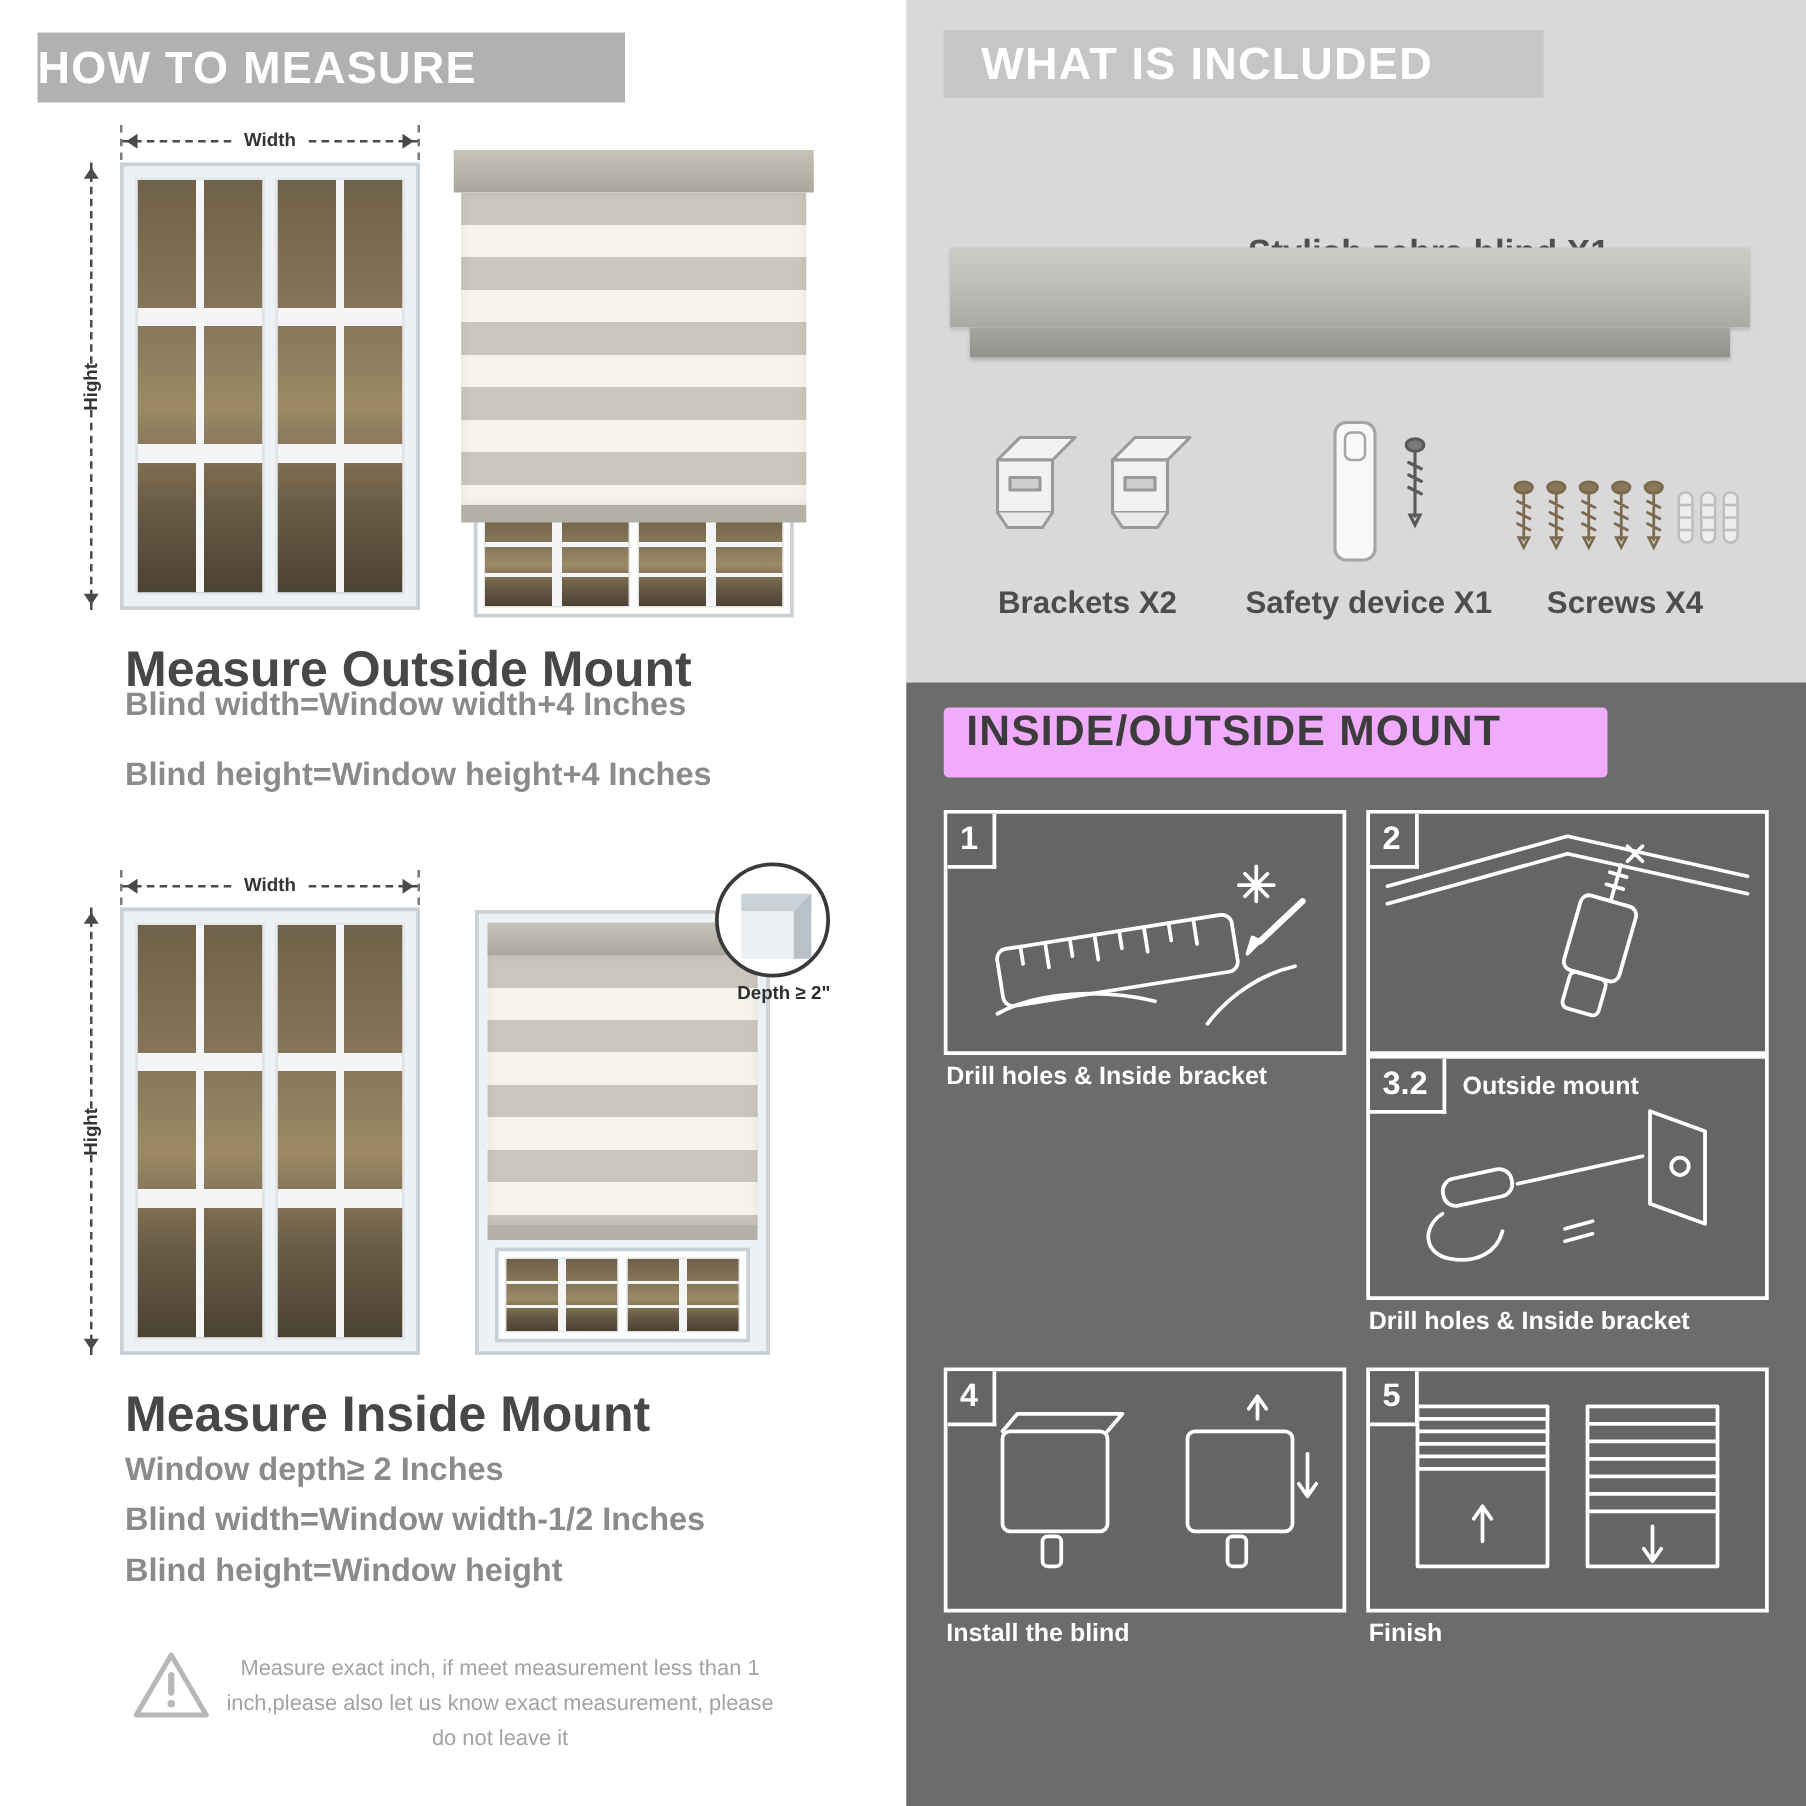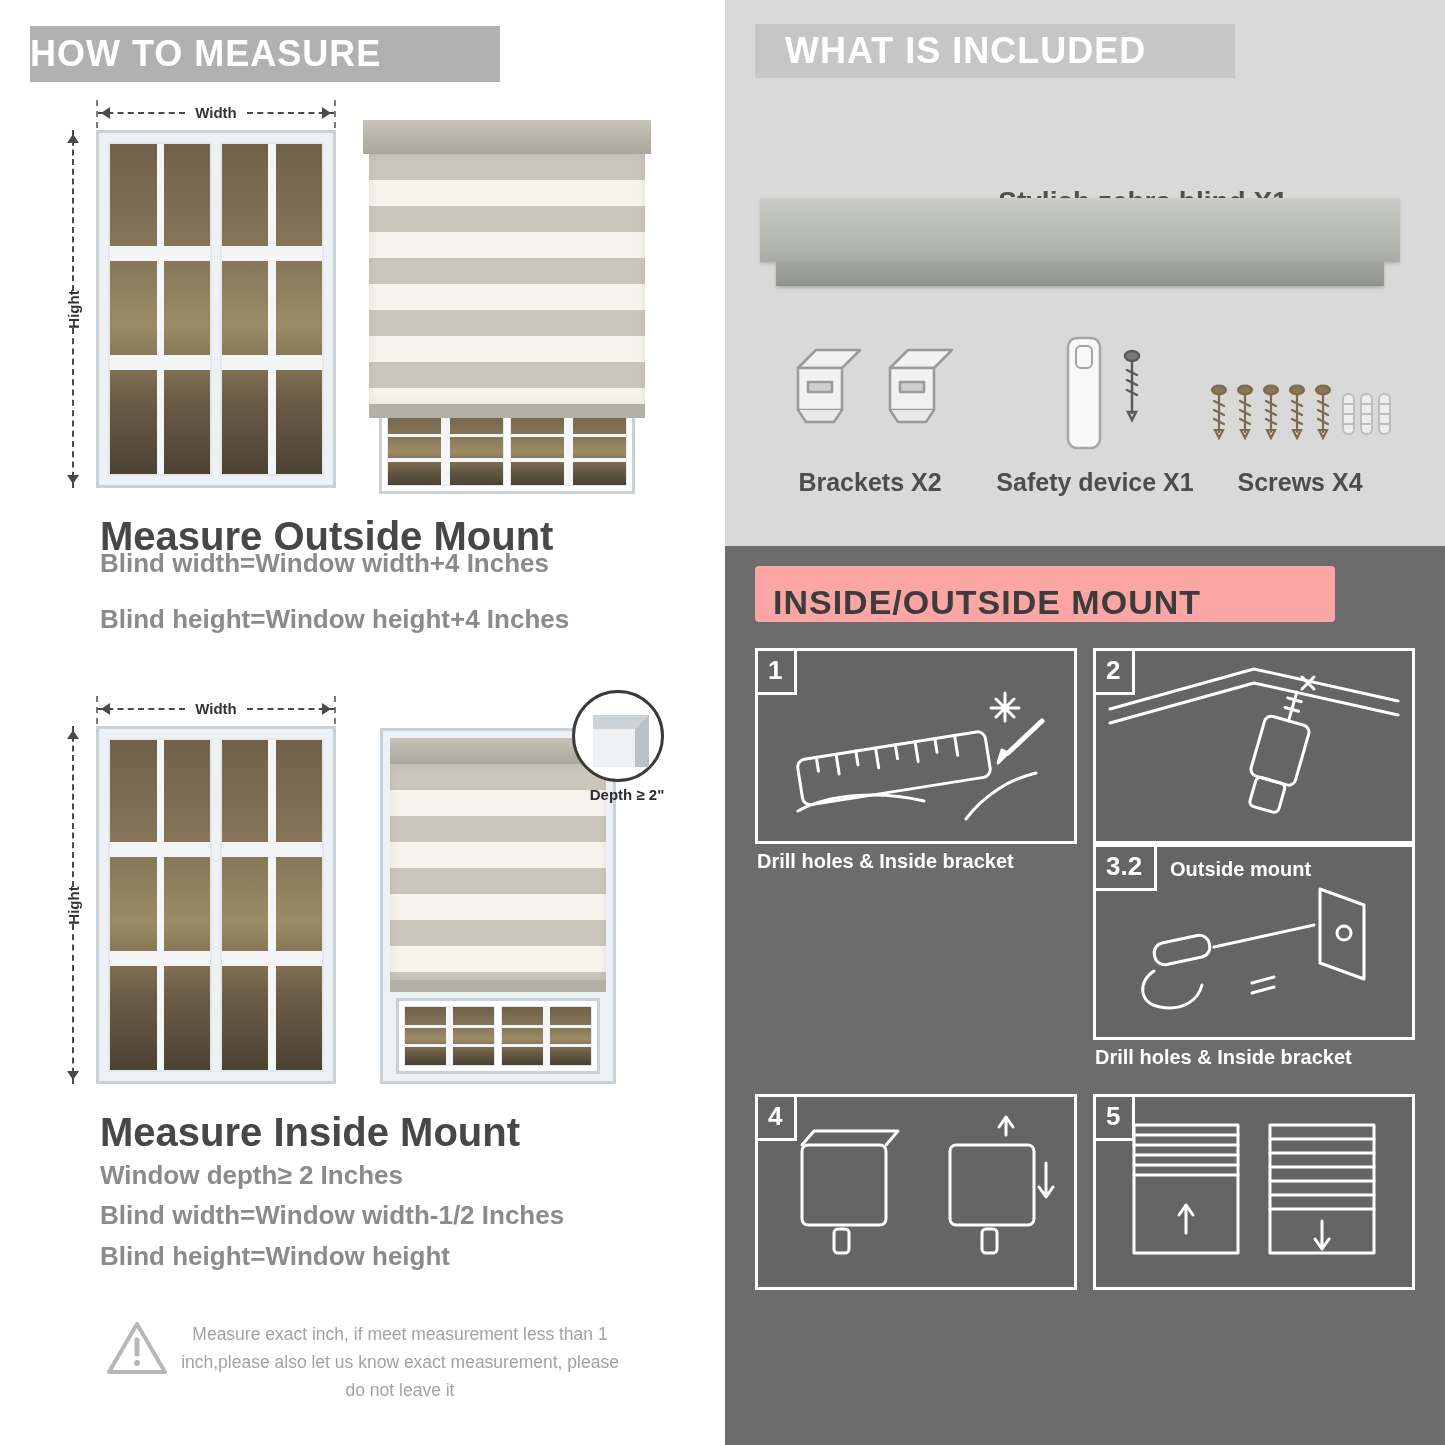--- a/index.html
+++ b/index.html
@@ -55,22 +55,22 @@
   .wii-banner   { left:755px; top:24px; width:480px; height:54px; background:#c6c6c6; color:#fff;
                   font-size:36px; font-weight:bold; letter-spacing:1px; display:flex; align-items:center; padding-left:30px; }
   .product-name { left:725px; top:142px; width:836px; text-align:center; font-size:28px; font-weight:bold; color:#4f4f4f;margin-top:44px; }
   .headrail     { left:760px; top:198px; width:640px; height:64px;
                   background:linear-gradient(180deg,#c9ccc7 0%,#b8bbb6 55%,#a7aaa5 100%); box-shadow:0 2px 3px rgba(0,0,0,.15); }
   .headrail-bottom { left:776px; top:262px; width:608px; height:24px;
                   background:linear-gradient(180deg,#a2a5a0,#8f928d); box-shadow:0 2px 3px rgba(0,0,0,.2); }
   .item-label   { font-size:25px; font-weight:bold; color:#4d4d4d; text-align:center; }
 
   .right-bottom { left:725px; top:546px; width:720px; height:899px; background:#6c6c6c; }
-  .iom-banner   { left:755px; top:566px; width:580px; height:56px; background:#fca5a5; border-radius:4px;
-                  color:#3c3c3c; font-size:34px; font-weight:bold; display:flex; align-items:flex-end; padding-left:18px; letter-spacing:1px; }
+  .iom-banner   { left:755px; top:566px; width:531px; height:56px; background:#f0abfc; border-radius:4px;
+                  color:#3c3c3c; font-size:34px; font-weight:bold; display:flex; align-items:flex-start; padding-left:18px; letter-spacing:1px; }
   .steps-grid   { left:755px; top:648px; width:660px; display:grid; grid-template-columns:322px 322px; column-gap:16px; }
   .panel  { position:relative; height:196px; border:3px solid #fff; background:#656565; }
   .panel svg { position:absolute; left:0; top:0; width:100%; height:100%; }
   .step-num   { position:absolute; left:0; top:0; padding:4px 12px 6px 10px; color:#fff; font-size:26px; font-weight:bold;
                 border-right:3px solid #fff; border-bottom:3px solid #fff; background:#656565; z-index:2; }
   .step-title { position:absolute; left:74px; top:11px; color:#fff; font-size:20px; font-weight:bold; z-index:2; }
   .step-caption { margin:6px 0 20px 2px; color:#fff; font-size:20px; font-weight:bold; min-height:28px; }
 
   .lineart { stroke:#fff; stroke-width:3; fill:none; stroke-linecap:round; stroke-linejoin:round; }
 </style>
@@ -301,32 +301,34 @@
           <rect x="44" y="48" width="84" height="80" rx="6"></rect>
           <path d="M44 48l12-14h84l-12 14"></path>
           <rect x="76" y="132" width="15" height="24" rx="4"></rect>
           <rect x="192" y="48" width="84" height="80" rx="6"></rect>
           <path d="M248 38V22 M241 30l7-10 7 10"></path>
           <rect x="224" y="132" width="15" height="24" rx="4"></rect>
           <path d="M288 66v32 M281 90l7 10 7-10"></path>
         </g>
       </svg>
     </div>
+    <div class="step-caption">Install the blind</div>
   </div>
 
   <div class="step">
     <div class="panel">
       <span class="step-num">5</span>
       <span class="step-title"></span>
       <svg viewBox="0 0 316 190">
         <g class="lineart">
           <rect x="38" y="28" width="104" height="128"></rect>
           <path d="M38 38h104 M38 48h104 M38 58h104 M38 68h104 M38 78h104"></path>
           <path d="M90 136v-26 M83 118l7-10 7 10"></path>
           <rect x="174" y="28" width="104" height="128"></rect>
           <path d="M174 42h104 M174 56h104 M174 70h104 M174 84h104 M174 98h104 M174 112h104"></path>
           <path d="M226 124v26 M219 142l7 10 7-10"></path>
         </g>
       </svg>
     </div>
+    <div class="step-caption">Finish</div>
   </div>
 
 </div>
 
 </body></html>

